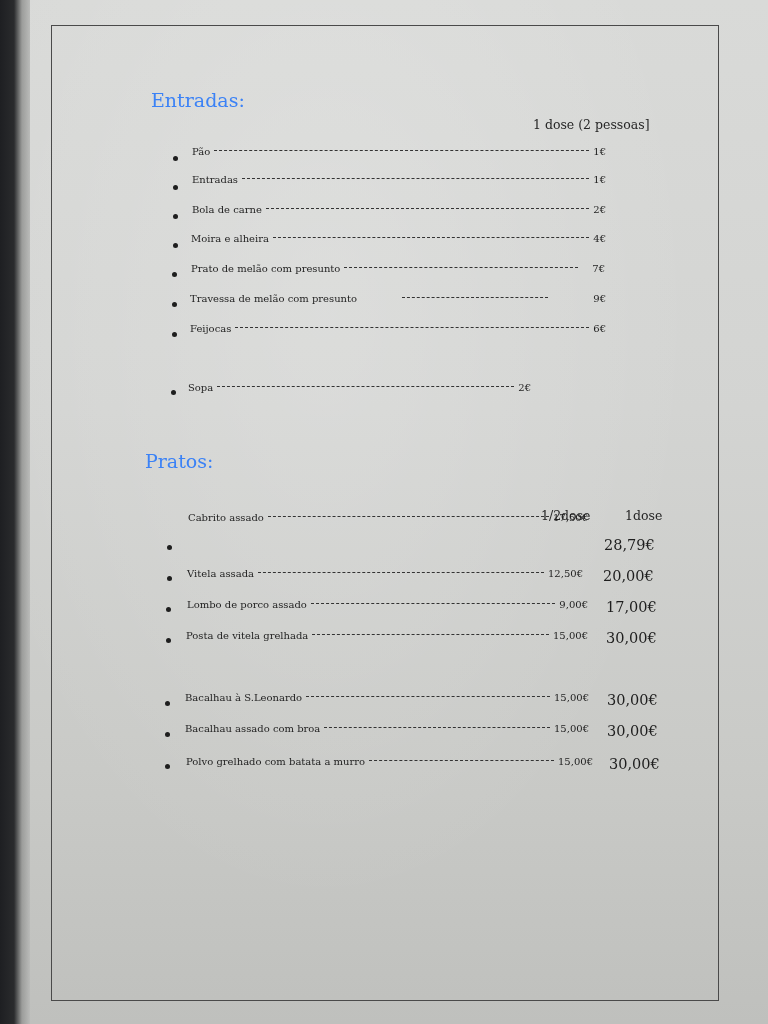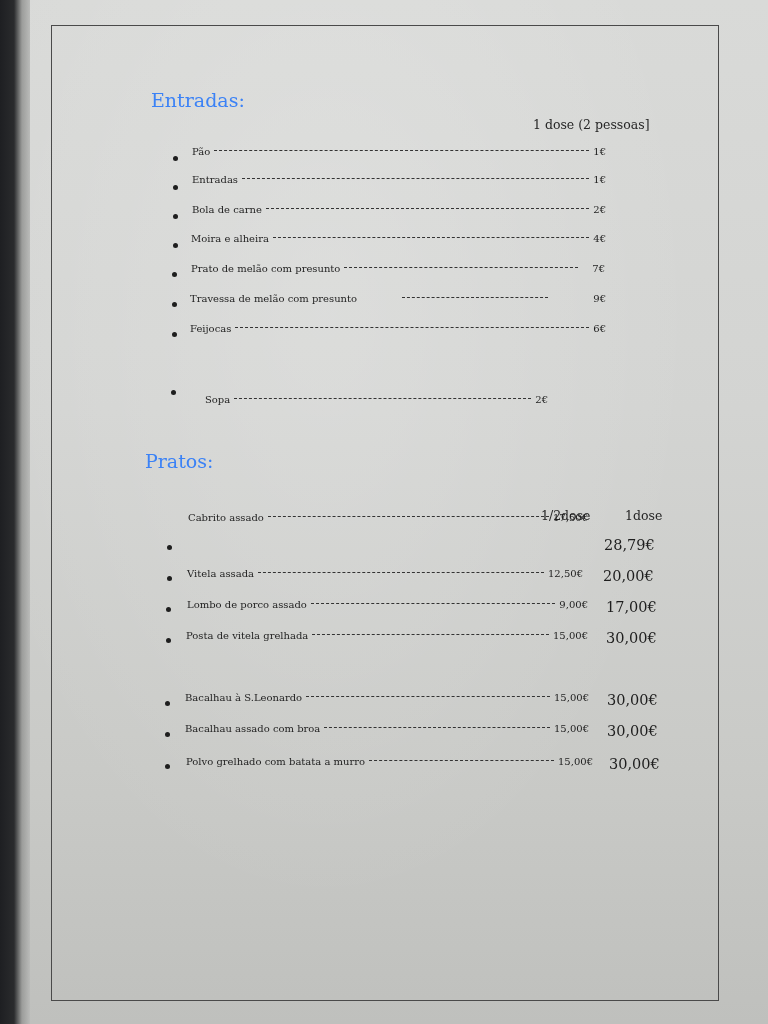--- a/index.html
+++ b/index.html
@@ -127,21 +127,21 @@
 </div>
 
 <div class="bullet" style="left:172px; top:332px;"></div>
 <div class="item" style="left:190px; top:323px; width:416px;">
   <span class="name">Feijocas</span>
   <span class="leader"></span>
   <span class="price">6€</span>
 </div>
 
 <div class="bullet" style="left:171px; top:390px;"></div>
-<div class="item" style="left:205px; top:382px; width:343px;margin-top:12px;">
+<div class="item" style="left:188px; top:382px; width:343px;">
   <span class="name">Sopa</span>
   <span class="leader"></span>
   <span class="price">2€</span>
 </div>
 
 <div class="section-title" style="left:145px; top:450px;">Pratos:</div>
 <div class="col-header" style="left:541px; top:508px;">1/2dose</div>
 <div class="col-header" style="left:625px; top:508px;">1dose</div>
 
 <div class="bullet" style="left:167px; top:545px;"></div>

